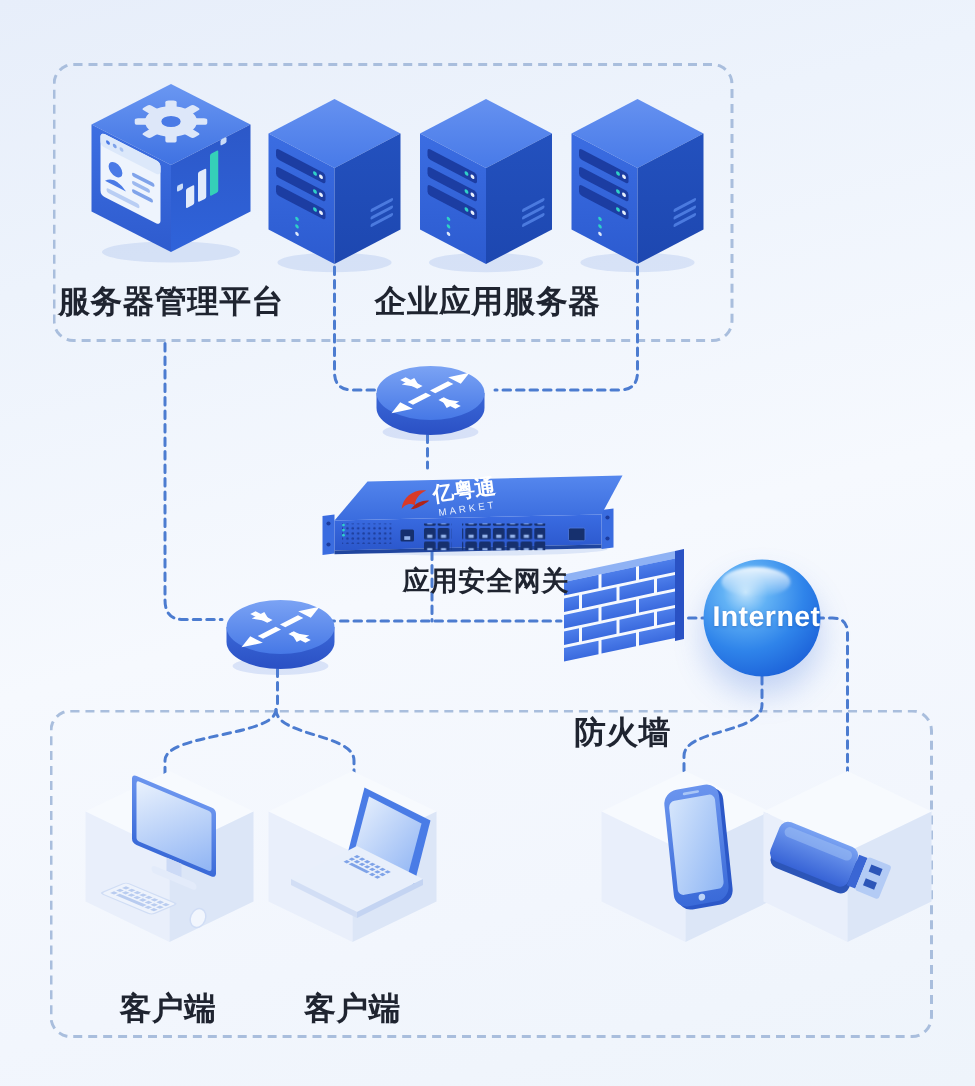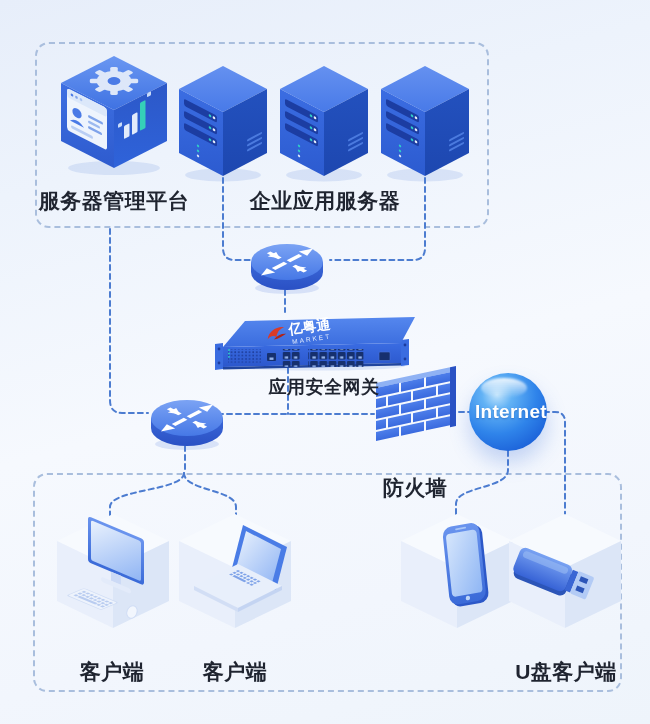--- a/index.html
+++ b/index.html
@@ -469,15 +469,14 @@
       <rect x="66" y="16" width="8" height="5" fill="#2c55b8"></rect>
     </g>
   </svg>
 
   <div class="label" style="left:114px;top:187px;">服务器管理平台</div>
   <div class="label" style="left:325px;top:187px;font-family:Liberation Serif, serif;">企业应用服务器</div>
   <div class="label big" style="left:324px;top:375px;">应用安全网关</div>
   <div class="label" style="left:415px;top:454px;margin-top:20px;">防火墙</div>
   <div class="label" style="left:112px;top:658px;">客户端</div>
   <div class="label" style="left:235px;top:658px;">客户端</div>
-  <div class="label" style="left:566px;top:658px;">U盘客户端</div>
 
 </div>
 
 </body></html>

